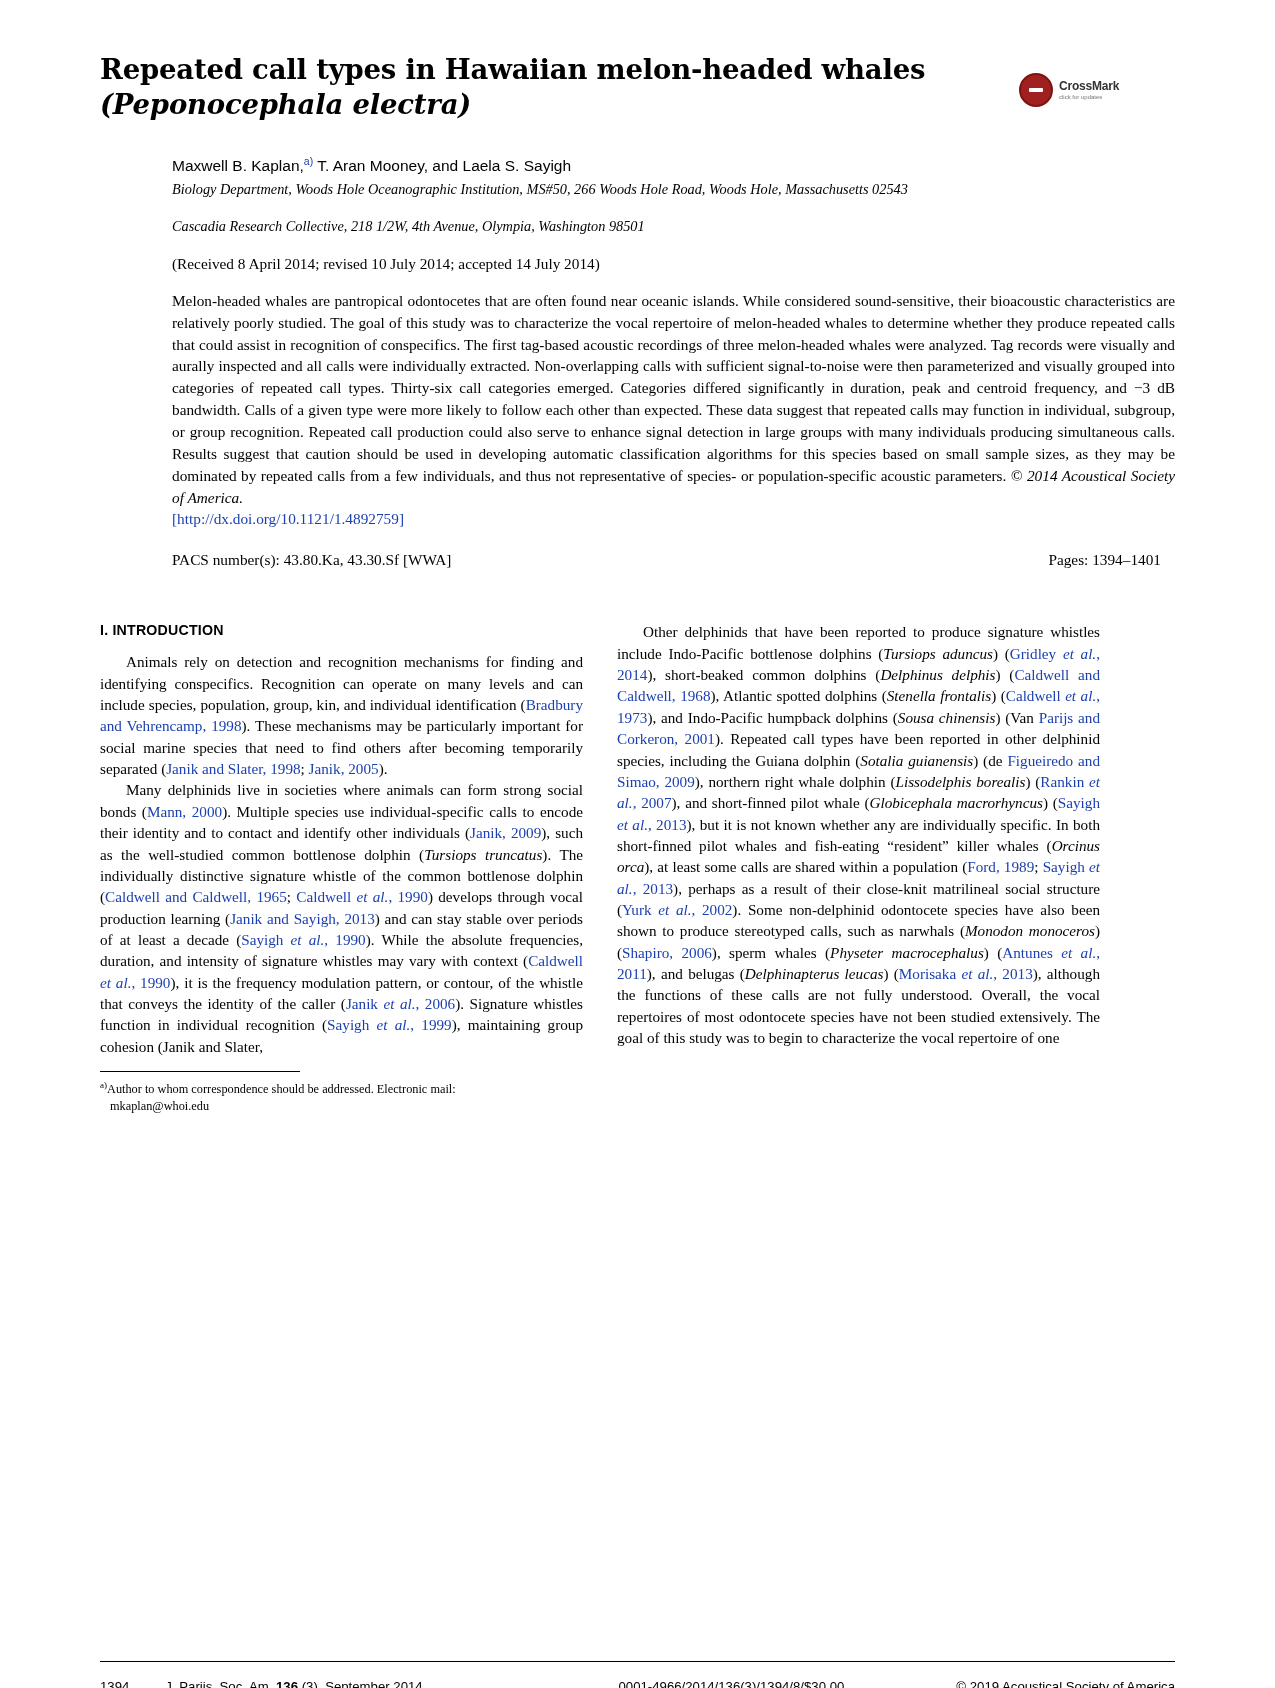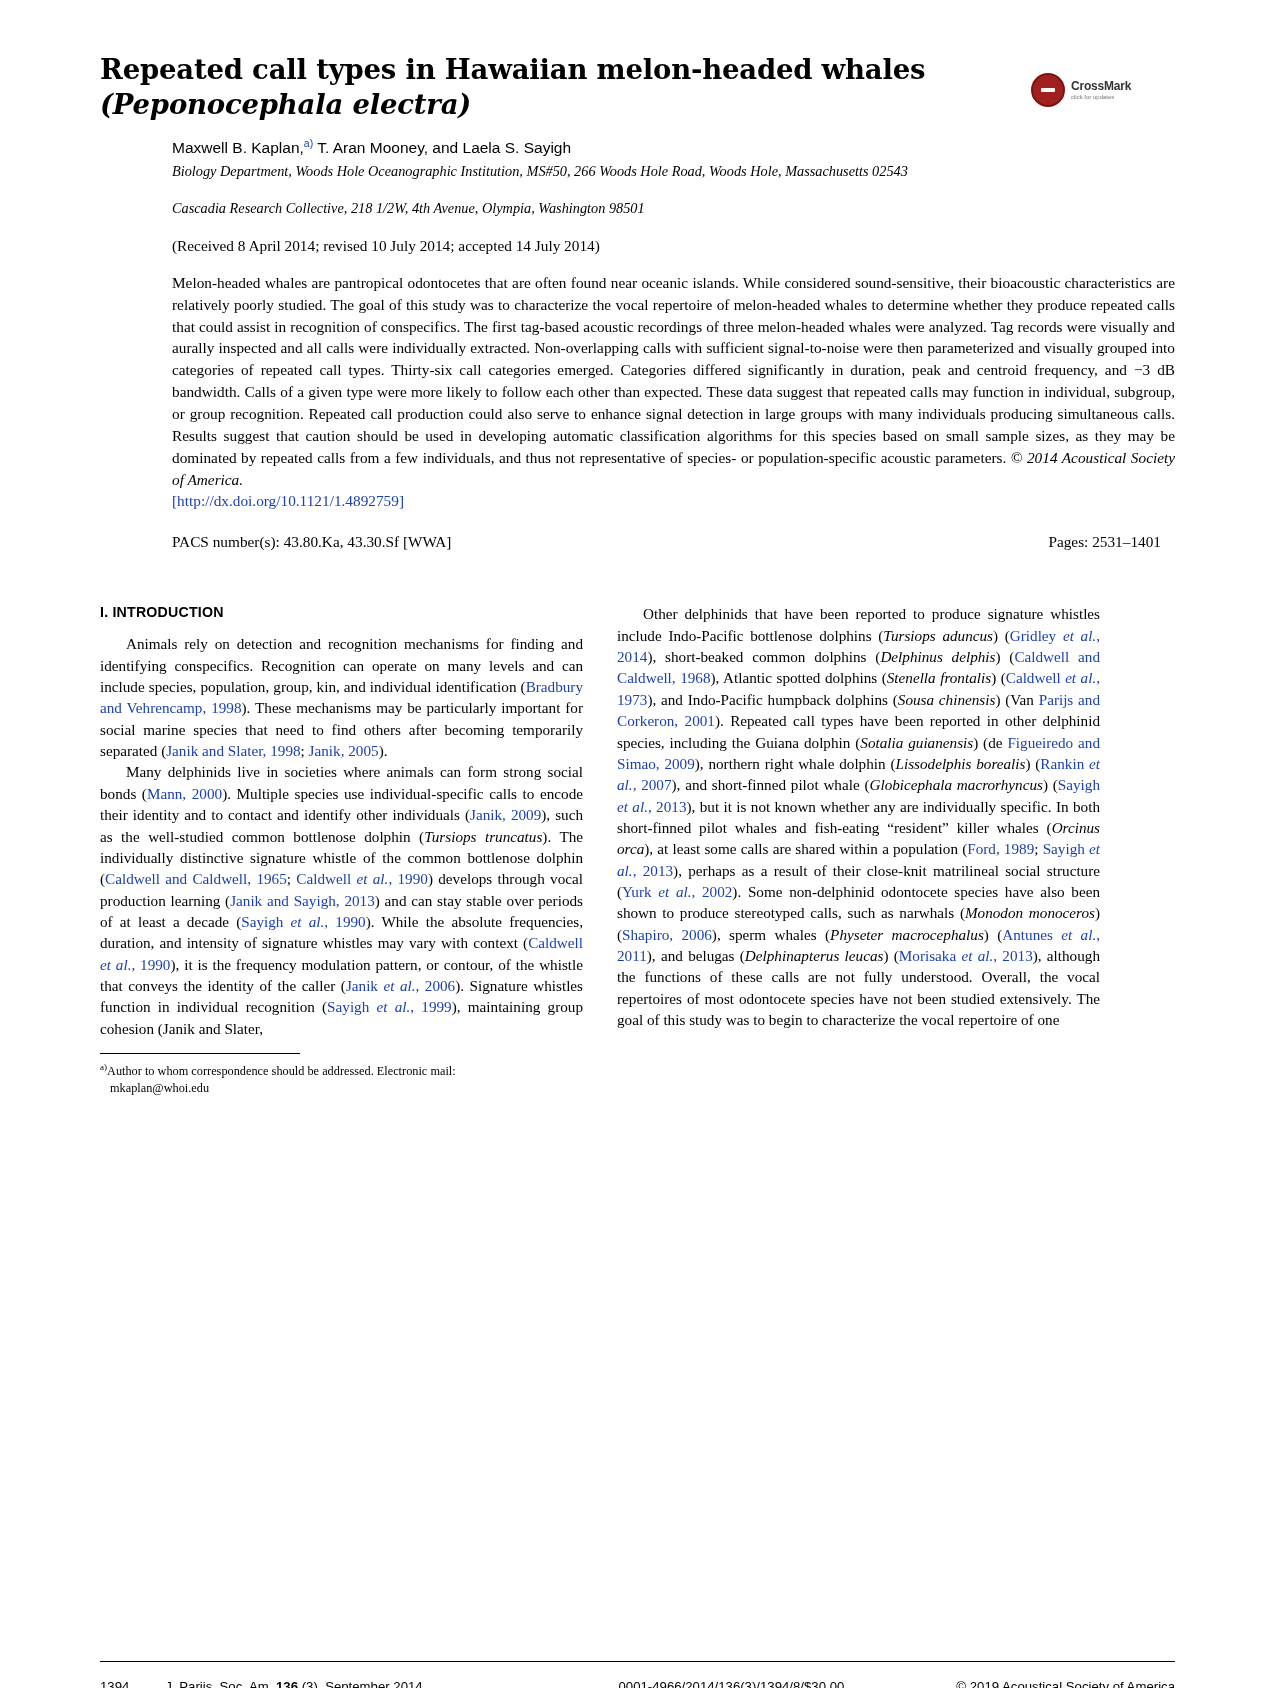--- a/index.html
+++ b/index.html
@@ -19,21 +19,21 @@
     position: relative;
     width: 1275px;
     height: 1688px;
     padding: 0;
     box-sizing: border-box;
   }
   
   .crossmark {
     position: absolute;
     top: 18px;
-    right: 118px;
+    right: 130px;
     width: 126px;
     height: 40px;
     display: flex;
     align-items: center;
     gap: 6px;
   }
   .crossmark .cm-circle {
     width: 30px;
     height: 30px;
     border-radius: 50%;
@@ -81,21 +81,21 @@
     line-height: 1.28;
     letter-spacing: -0.2px;
     margin: 52px 0 0 0;
     padding-right: 60px;
   }
   .title .ital {
   }
 
   .authors-block {
     margin-left: 72px;
-    margin-top: 14px;
+    margin-top: 32px;
   }
   .author-line {
     font-family: "Liberation Sans", sans-serif;
     font-size: 15.5px;
     line-height: 1.35;
     margin-bottom: 2px;
   }
   .author-line sup {
     font-size: 10.5px;
     color: #1a3fb0;
@@ -240,21 +240,21 @@
       <div class="received">(Received 8 April 2014; revised 10 July 2014; accepted 14 July 2014)</div>
 
       <div class="abstract">
         <span>Melon-headed whales are pantropical odontocetes that are often found near oceanic islands. While considered sound-sensitive, their bioacoustic characteristics are relatively poorly studied. The goal of this study was to characterize the vocal repertoire of melon-headed whales to determine whether they produce repeated calls that could assist in recognition of conspecifics. The first tag-based acoustic recordings of three melon-headed whales were analyzed. Tag records were visually and aurally inspected and all calls were individually extracted. Non-overlapping calls with sufficient signal-to-noise were then parameterized and visually grouped into categories of repeated call types. Thirty-six call categories emerged. Categories differed significantly in duration, peak and centroid frequency, and −3 dB bandwidth. Calls of a given type were more likely to follow each other than expected. These data suggest that repeated calls may function in individual, subgroup, or group recognition. Repeated call production could also serve to enhance signal detection in large groups with many individuals producing simultaneous calls. Results suggest that caution should be used in developing automatic classification algorithms for this species based on small sample sizes, as they may be dominated by repeated calls from a few individuals, and thus not representative of species- or population-specific acoustic parameters.</span>
         <span class="ital">© 2014 Acoustical Society of America.</span><br>
         <a class="doi-link" href="#">[http://dx.doi.org/10.1121/1.4892759]</a>
       </div>
 
       <div class="pacs-row">
         <span>PACS number(s): 43.80.Ka, 43.30.Sf [WWA]</span>
-        <span class="pacs-right">Pages: 2531–1401</span>
+        <span class="pacs-right">Pages: 1394–1401</span>
       </div>
     </div>
 
     <div class="columns">
 
       <div class="col">
         <div class="sec-head">I. INTRODUCTION</div>
         <p>Animals rely on detection and recognition mechanisms for finding and identifying conspecifics. Recognition can operate on many levels and can include species, population, group, kin, and individual identification (<span style="color:#1a3fb0">Bradbury and Vehrencamp, 1998</span>). These mechanisms may be particularly important for social marine species that need to find others after becoming temporarily separated (<span style="color:#1a3fb0">Janik and Slater, 1998</span>; <span style="color:#1a3fb0">Janik, 2005</span>).</p>
         <p>Many delphinids live in societies where animals can form strong social bonds (<span style="color:#1a3fb0">Mann, 2000</span>). Multiple species use individual-specific calls to encode their identity and to contact and identify other individuals (<span style="color:#1a3fb0">Janik, 2009</span>), such as the well-studied common bottlenose dolphin (<i>Tursiops truncatus</i>). The individually distinctive signature whistle of the common bottlenose dolphin (<span style="color:#1a3fb0">Caldwell and Caldwell, 1965</span>; <span style="color:#1a3fb0">Caldwell <i>et al.</i>, 1990</span>) develops through vocal production learning (<span style="color:#1a3fb0">Janik and Sayigh, 2013</span>) and can stay stable over periods of at least a decade (<span style="color:#1a3fb0">Sayigh <i>et al.</i>, 1990</span>). While the absolute frequencies, duration, and intensity of signature whistles may vary with context (<span style="color:#1a3fb0">Caldwell <i>et al.</i>, 1990</span>), it is the frequency modulation pattern, or contour, of the whistle that conveys the identity of the caller (<span style="color:#1a3fb0">Janik <i>et al.</i>, 2006</span>). Signature whistles function in individual recognition (<span style="color:#1a3fb0">Sayigh <i>et al.</i>, 1999</span>), maintaining group cohesion (Janik and Slater,</p>
 

